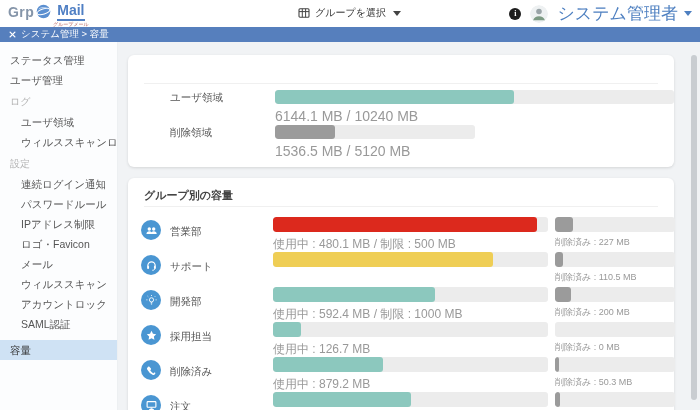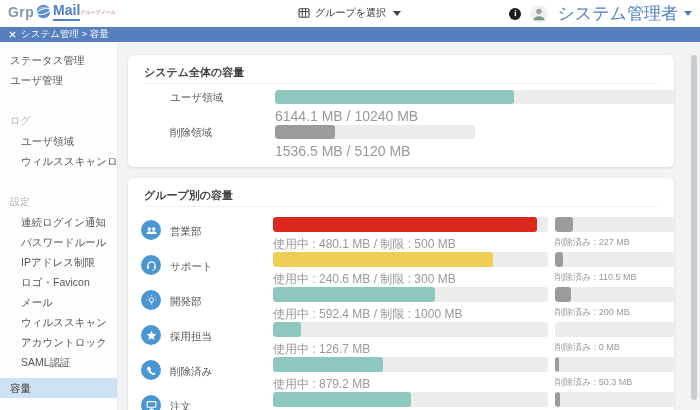--- a/index.html
+++ b/index.html
@@ -5,38 +5,38 @@
   html,body{margin:0;padding:0}
   body{
     width:700px;height:410px;overflow:hidden;position:relative;
     font-family:"Liberation Sans","DejaVu Sans",sans-serif;background:#fff;
   }
   
   .topbar{position:absolute;left:0;top:0;width:700px;height:27px;background:#fff}
   .logo{position:absolute;left:8px;top:3px;display:flex;align-items:flex-start;cursor:pointer}
   .logo-grp{font-size:14px;font-weight:bold;color:#8595a9;letter-spacing:.4px;line-height:18px}
   .globe{width:17px;height:17px;margin:0 1px}
-  .mail-wrap{display:flex;flex-direction:row;align-items:center}
+  .mail-wrap{display:flex;flex-direction:column;align-items:center}
   .logo-mail{font-size:14px;font-weight:bold;color:#4f7fc4;border-bottom:2px solid #4f7fc4;line-height:15px;padding-bottom:1px}
   .logo-sub{font-size:5px;color:#b0544f;line-height:6px;white-space:nowrap}
   .group-select{position:absolute;left:298px;top:6px;display:flex;align-items:center;gap:5px;font-size:10px;color:#333;cursor:pointer}
   .caret{width:0;height:0;border-left:4px solid transparent;border-right:4px solid transparent;border-top:5px solid #444;margin-left:2px}
   .top-right{position:absolute;right:8px;top:4px;height:19px;display:flex;align-items:center;gap:9px}
   .info-badge{width:12px;height:12px;border-radius:50%;background:#1d1d1d;color:#fff;font-size:8px;font-weight:bold;display:flex;align-items:center;justify-content:center;cursor:pointer;font-family:"Liberation Serif",serif}
   .avatar{width:18px;height:18px;border-radius:50%;overflow:hidden;cursor:pointer}
   .account{display:flex;align-items:center;gap:4px;cursor:pointer}
   .account-name{font-size:17px;color:#4d7fc0}
   .caret.blue{border-top-color:#4d7fc0}
   
   .breadcrumb{position:absolute;left:0;top:27px;width:700px;height:15px;background:#567fbd;color:#fff;display:flex;align-items:center;gap:4px;padding-left:8px;box-sizing:border-box;font-size:9.5px}
   
   .sidebar{position:absolute;left:0;top:42px;width:118px;height:368px;background:#fcfdfe;border-right:1px solid #edf0f2;box-sizing:border-box;padding-top:8px;font-size:10.5px;color:#555}
   .side-item{height:20px;line-height:20px;padding-left:10px;cursor:pointer;white-space:nowrap;overflow:hidden}
   .side-item.sub{padding-left:21px}
-  .side-item.section{color:#b3b3b3;margin-top:21px;font-size:10px;cursor:default}
+  .side-item.section{color:#b3b3b3;margin-top:2px;font-size:10px;cursor:default}
   .side-item.selected{background:#cfe2f4;color:#333;margin-top:6px}
   
   .main{position:absolute;left:118px;top:42px;width:582px;height:368px;background:#f1f3f5}
   .card{position:absolute;left:10px;width:546px;background:#fff;border-radius:6px;box-shadow:0 1px 3px rgba(0,0,0,.12)}
   .card1{top:13px;height:112px}
   .card2{top:136px;height:280px}
   .card-title{position:absolute;left:16px;top:10px;font-size:11px;font-weight:bold;color:#444}
   .card-divider{position:absolute;left:16px;right:16px;top:28px;height:1px;background:#f0f0f0}
   
   .sys-label{position:absolute;left:42px;font-size:10.5px;color:#555}
@@ -128,21 +128,20 @@
   <div class="side-item sub">メール</div>
   <div class="side-item sub">ウィルススキャン</div>
   <div class="side-item sub">アカウントロック</div>
   <div class="side-item sub">SAML認証</div>
   <div class="side-item selected">容量</div>
 </div>
 
 <div class="main">
 
   <div class="card card1">
-    <div class="card-title">システム全体の容量</div>
     <div class="card-divider"></div>
 
     <div class="sys-label" style="top:36px">ユーザ領域</div>
     <div class="sys-bar" style="top:35px;width:399px">
       <div class="sys-fill" style="width: 60%; background: rgb(140, 200, 190);"></div>
     </div>
     <div class="sys-cap" style="top:53px">6144.1 MB / 10240 MB</div>
 
     <div class="sys-label" style="top:71px">削除領域</div>
     <div class="sys-bar" style="top:70px;width:200px">
@@ -177,21 +176,20 @@
           <path d="M3.5 9V8a4.5 4.5 0 0 1 9 0v1" fill="none" stroke="#fff" stroke-width="1.5"></path>
           <rect x="2.6" y="8.4" width="2.4" height="3.8" rx="1.1" fill="#fff"></rect>
           <rect x="11" y="8.4" width="2.4" height="3.8" rx="1.1" fill="#fff"></rect>
           <path d="M12 12.2c0 1-1.6 1.7-3 1.7" fill="none" stroke="#fff" stroke-width="1.2"></path>
         </svg>
     </div>
     <div class="g-name" style="top:82px">サポート</div>
     <div class="g-bar" style="top:74px">
       <div class="g-fill" style="width: 80%; background: rgb(239, 206, 85);"></div>
     </div>
-    <div class="g-cap" style="top:93px">使用中 : 240.6 MB / 制限 : 300 MB</div>
     <div class="g-dbar" style="top:74px">
       <div class="g-dfill" style="width: 7%;"></div>
     </div>
     <div class="g-dcap" style="top:93px">削除済み : 110.5 MB</div>
 
     <div class="g-icon" style="top:112px">
       <svg viewBox="0 0 16 16">
           <g stroke="#fff" stroke-width="1.1" fill="none">
             <circle cx="8" cy="7.2" r="2.6"></circle>
             <path d="M8 2.4v-1.2M4 3.4l-.8-.8M12 3.4l.8-.8M3 7.2H1.7M14.3 7.2H13"></path>

